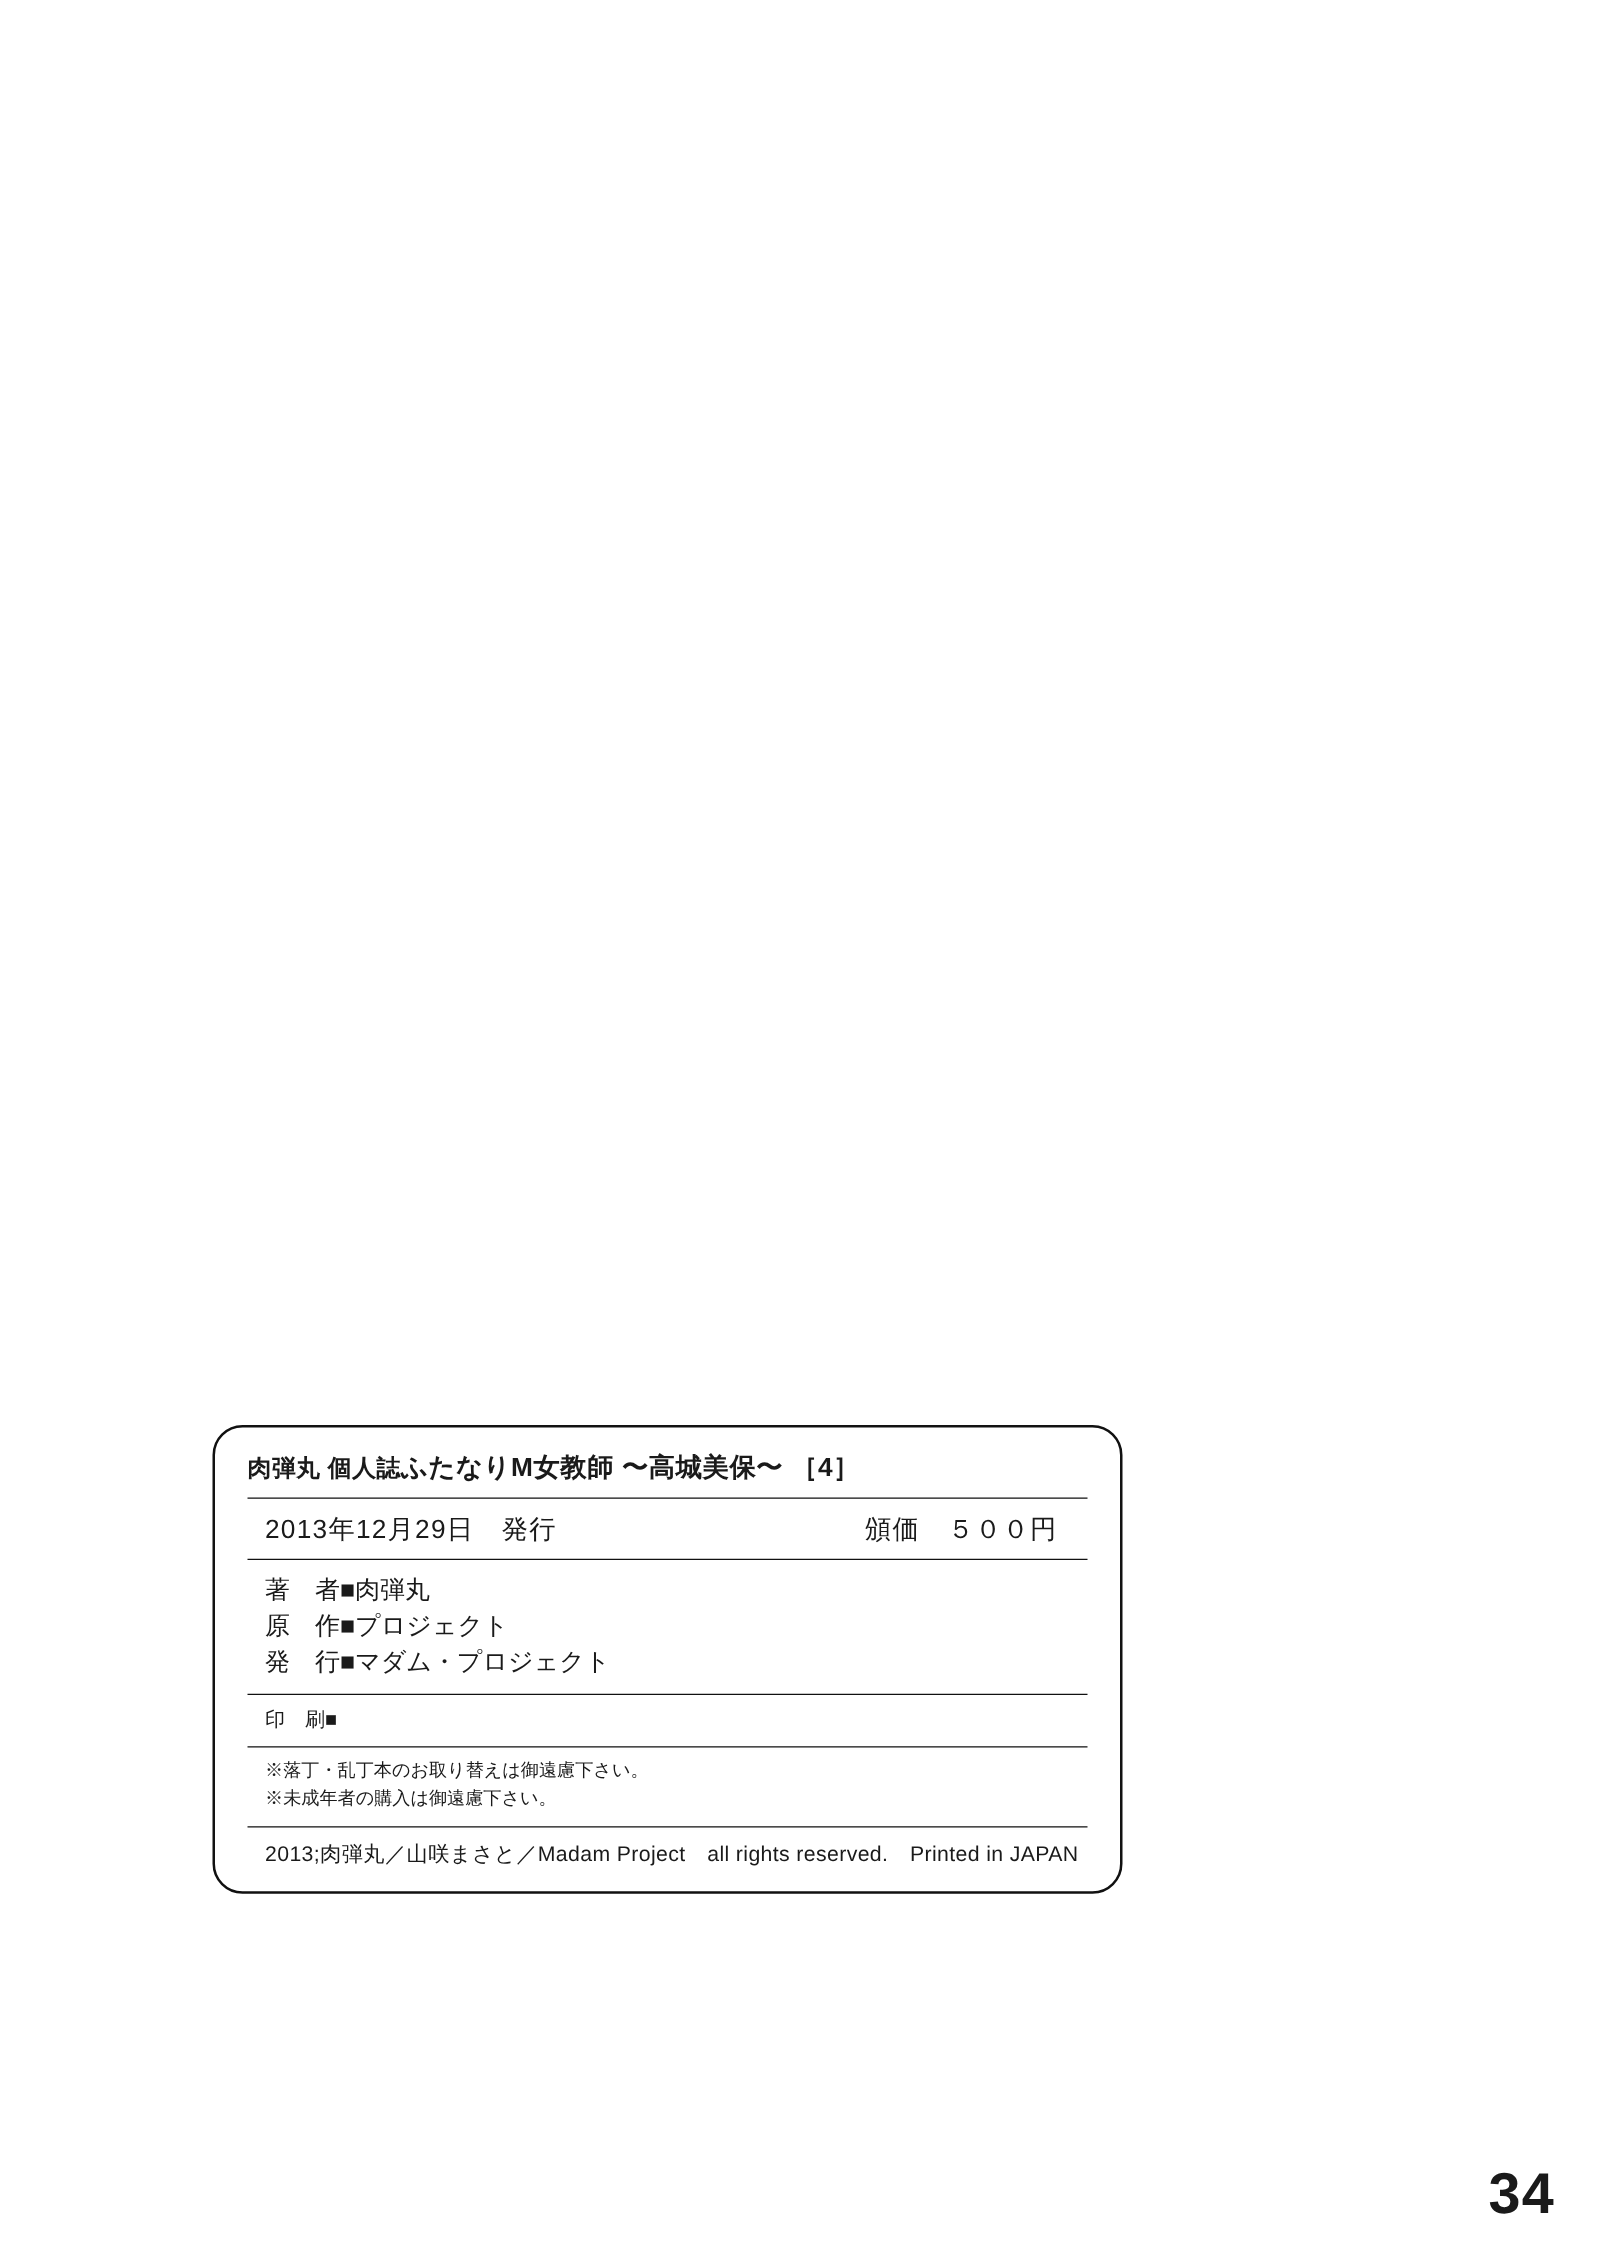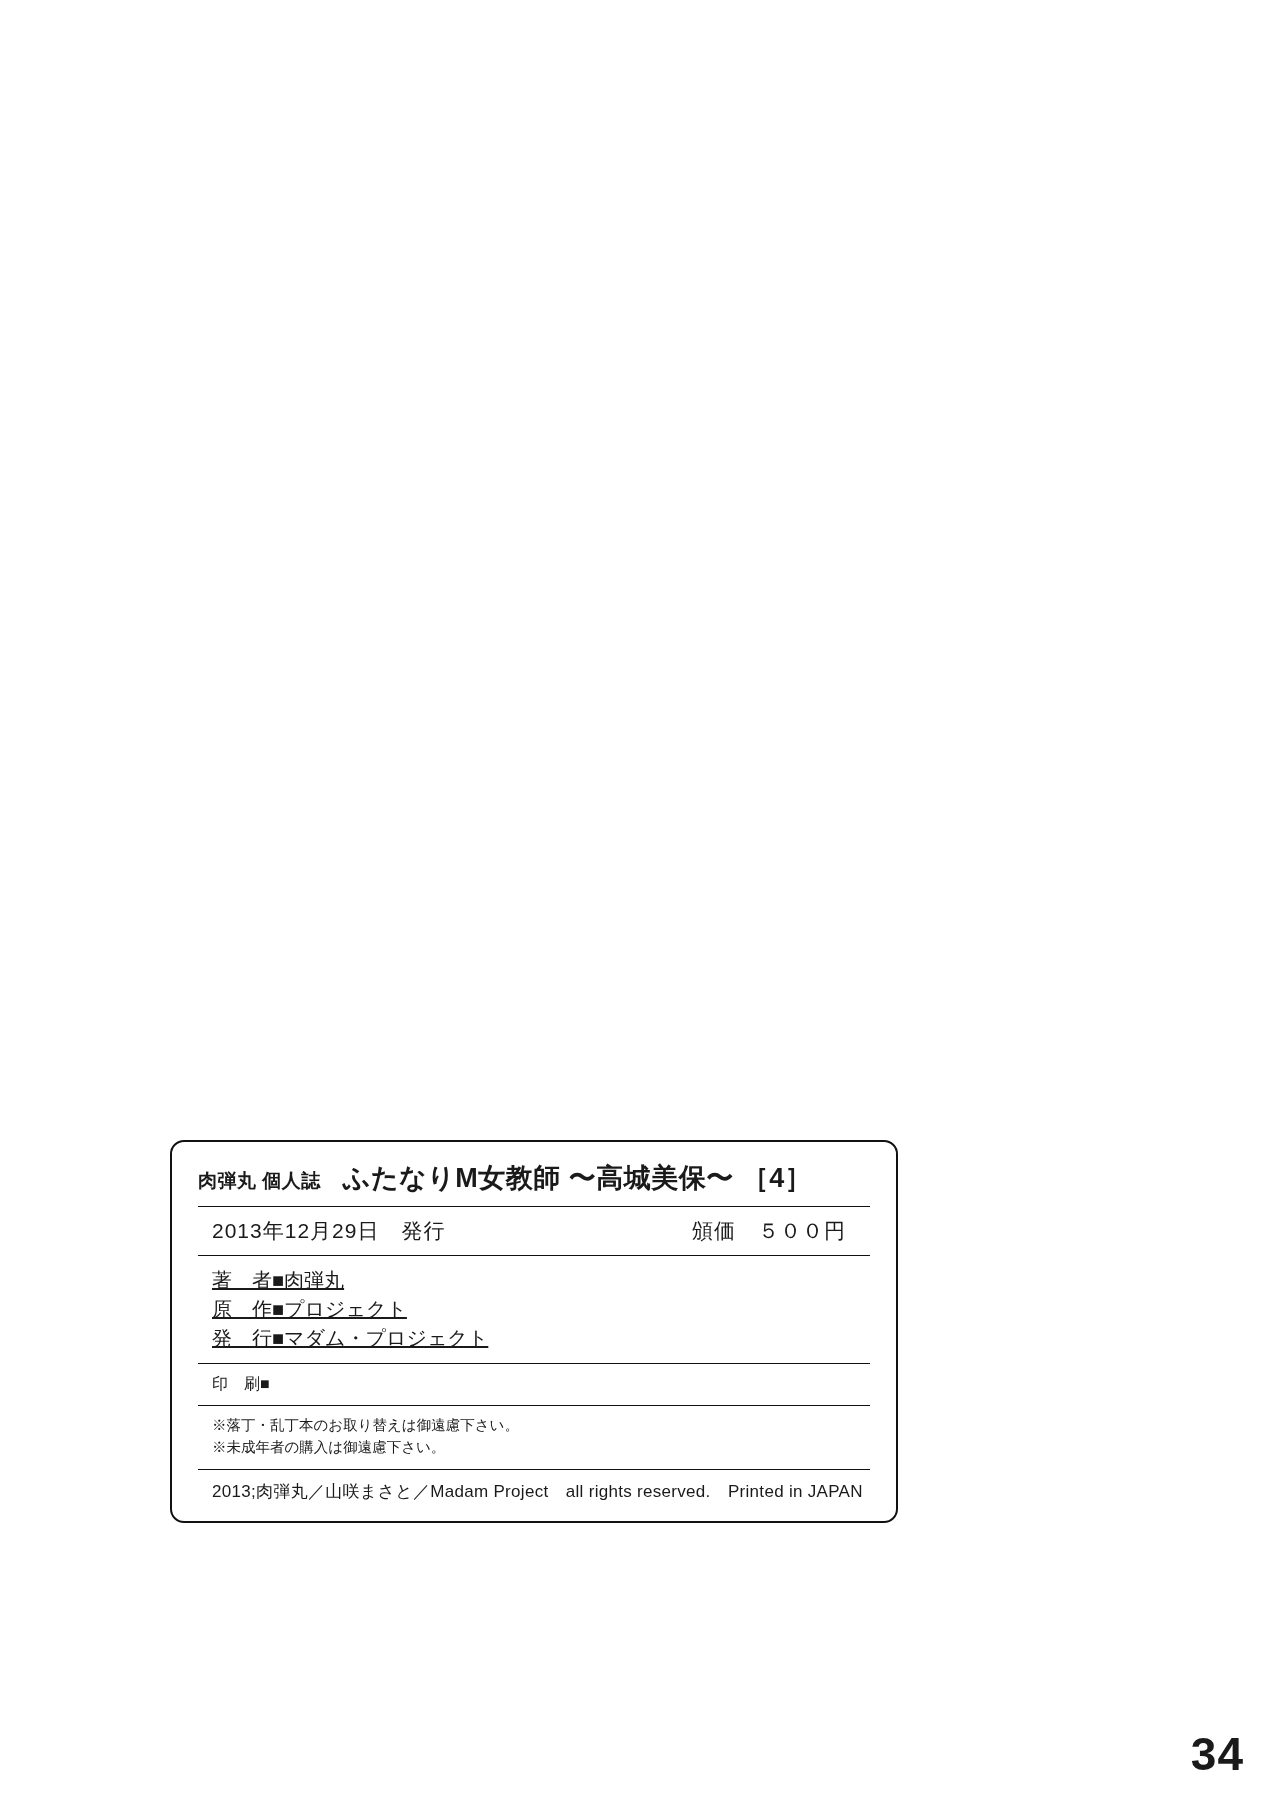--- a/index.html
+++ b/index.html
@@ -17,41 +17,40 @@
   }
 
   
   .colophon {
     position: absolute;
     left: 170px;
     top: 1140px;
     width: 728px;
     box-sizing: border-box;
     border: 2px solid #111111;
-    border-radius: 14px;
+    border-radius: 24px;
     background: #ffffff;
     padding: 18px 26px 16px 26px;
   }
 
   .row-title {
     display: flex;
     align-items: baseline;
     padding-bottom: 10px;
     border-bottom: 1.5px solid #111111;
   }
   .title-prefix {
     font-size: 19px;
     font-weight: bold;
     letter-spacing: 0.5px;
     white-space: nowrap;
   }
   .title-main {
-    font-size: 27px;
+    font-size: 21px;
     font-weight: bold;
-    margin-left: 22px;
     letter-spacing: 0.5px;
     white-space: nowrap;
   }
 
   .row-date {
     display: flex;
     align-items: flex-end;
     justify-content: space-between;
     padding: 10px 4px 10px 14px;
     border-bottom: 1.5px solid #111111;
@@ -64,21 +63,20 @@
   .price-text {
     font-size: 21px;
     letter-spacing: 1px;
     white-space: nowrap;
     margin-right: 20px;
   }
 
   .row-credits {
     padding: 10px 4px 10px 14px;
     border-bottom: 1.5px solid #111111;
-    text-decoration: underline;
   }
   .credit-line {
     font-size: 20px;
     line-height: 1.45;
     white-space: nowrap;
   }
 
   .row-print {
     padding: 10px 4px 10px 14px;
     border-bottom: 1.5px solid #111111;

